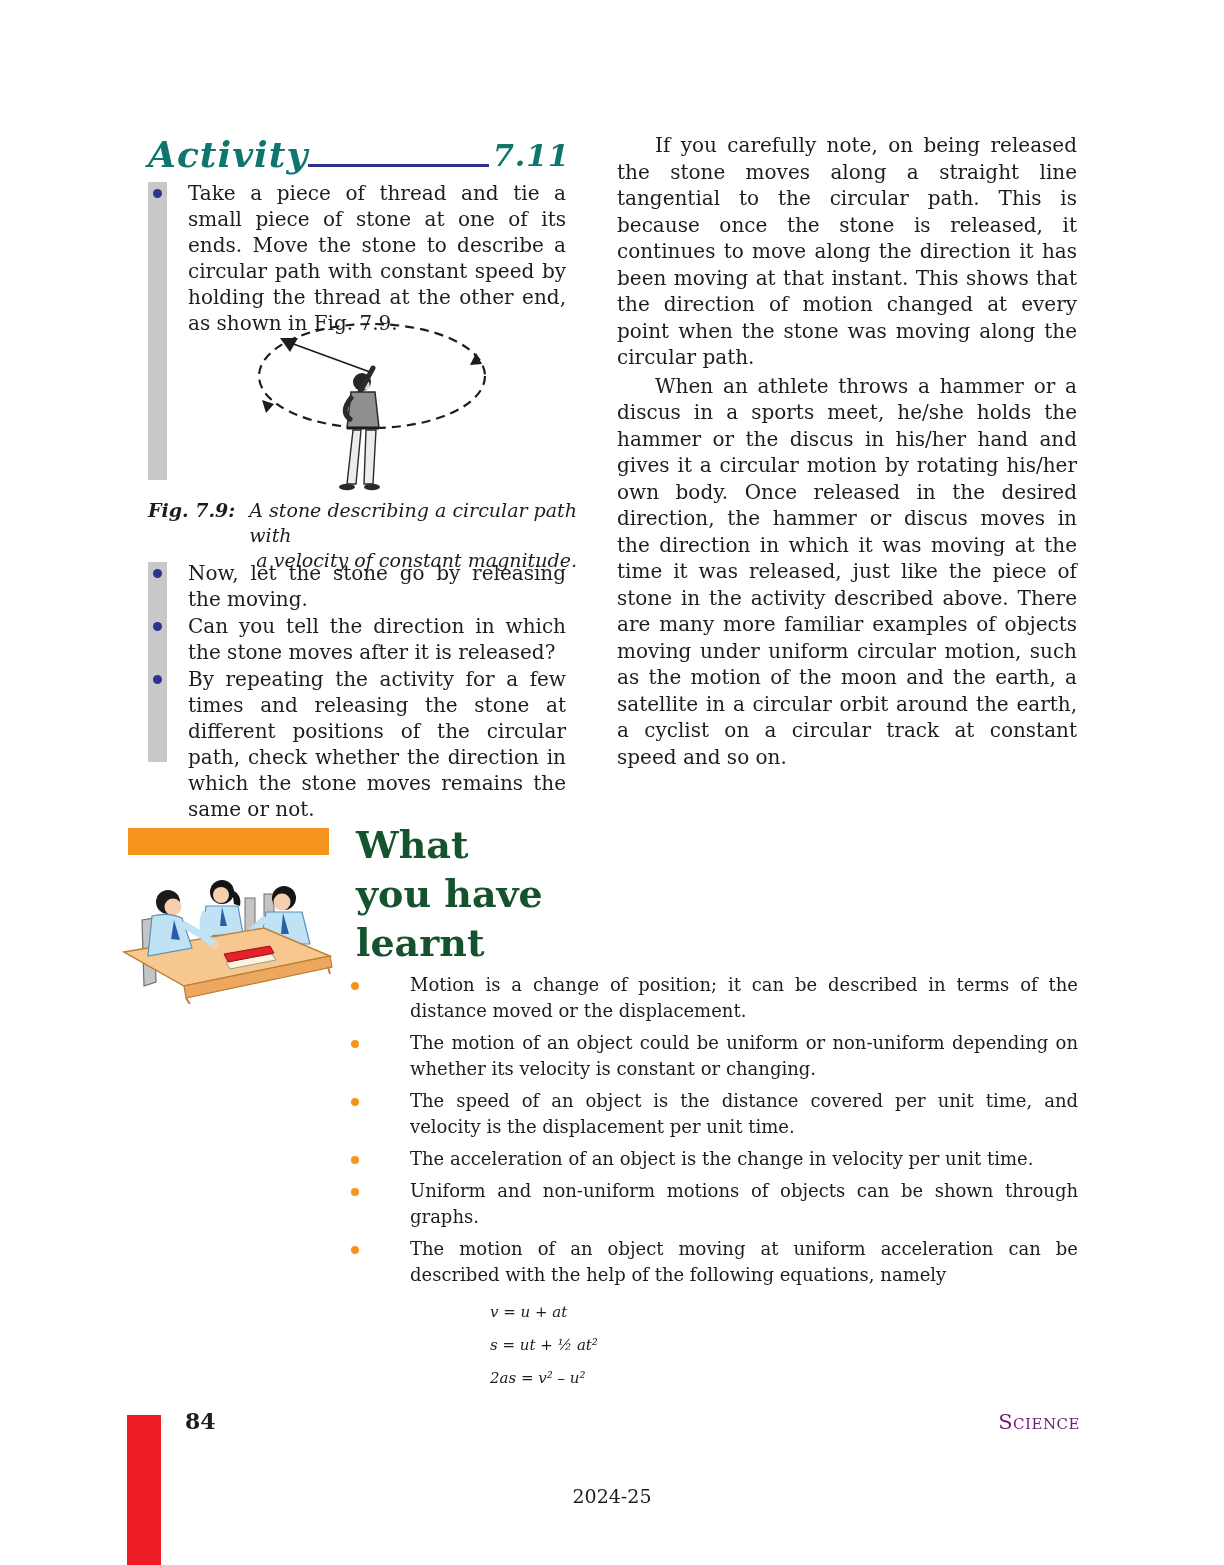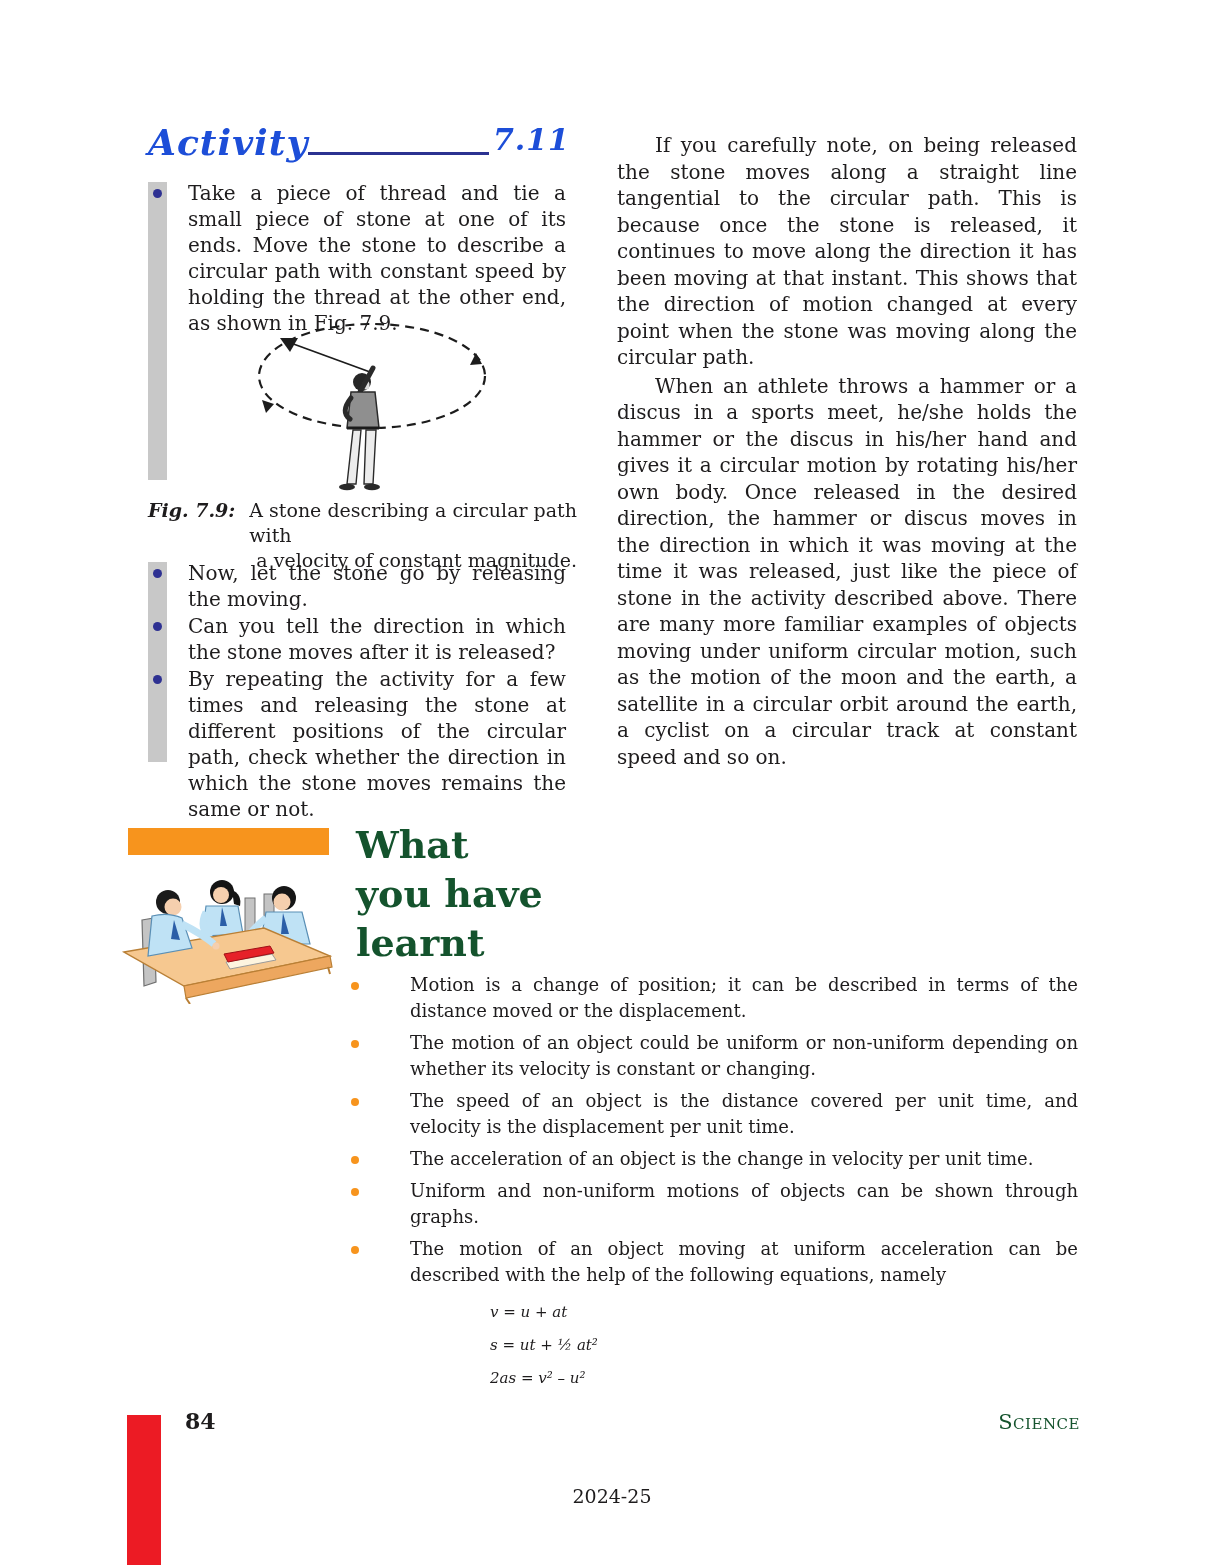--- a/index.html
+++ b/index.html
@@ -6,23 +6,23 @@
   .page{
     position:relative;
     width:1224px;height:1565px;
     background:#ffffff;
     font-family:"DejaVu Serif","Liberation Serif",serif;
     color:#1e1c1d;
     overflow:hidden;
   }
   
   .activity-header{
-    position:absolute;left:148px;top:122px;width:422px;
-    display:flex;
-    color:#1d4ed8;
+    position:absolute;left:148px;top:134px;width:422px;
+    display:flex;align-items:flex-end;
+    color:#0f766e;
   }
   .activity-title{
     font-family:"DejaVu Serif","Liberation Serif",serif;
     font-style:italic;font-weight:bold;
     font-size:36px;line-height:40px;letter-spacing:1px;
   }
   .activity-rule{flex:1;border-bottom:3px solid #2b3291;margin:0 4px 7px 0px;}
   .activity-number{
     font-family:"DejaVu Serif","Liberation Serif",serif;
     font-style:italic;font-weight:bold;
@@ -43,21 +43,21 @@
   .a-item p{
     margin:0;font-size:20px;line-height:26px;text-align:justify;
   }
   
   .fig-illustration{position:absolute;left:252px;top:316px;}
   .fig-caption{
     position:absolute;left:148px;top:498px;width:436px;
     display:flex;font-size:19px;line-height:25px;
   }
   .fig-label{font-style:italic;font-weight:bold;white-space:nowrap;margin-right:14px;}
-  .fig-text{flex:1;}
+  .fig-text{font-style:italic;flex:1;}
   .fig-text .l1{text-align:left;}
   .fig-text .l2{text-align:center;}
   
   .right-col{
     position:absolute;left:617px;top:132px;width:460px;
     font-size:20px;line-height:26.5px;text-align:justify;
   }
   .right-col p{margin:0;text-indent:38px;}
   .right-col p + p{margin-top:2px;}
   
@@ -73,21 +73,21 @@
     position:absolute;left:11px;top:10px;width:8px;height:8px;border-radius:50%;
     background:#f7941d;
   }
   .l-item p{margin:0;font-size:18px;line-height:26px;text-align:justify;}
   .equations{margin:8px 0 0 150px;font-style:italic;font-size:15px;line-height:33px;}
   
   .red-bar{position:absolute;left:127px;top:1415px;width:34px;height:150px;background:#ec1b24;}
   .page-number{position:absolute;left:185px;top:1408px;font-weight:bold;font-size:22px;}
   .journal-name{
     position:absolute;left:930px;top:1410px;width:150px;text-align:right;
-    font-variant:small-caps;font-size:21px;letter-spacing:0.5px;color:#14532d;
+    font-variant:small-caps;font-size:21px;letter-spacing:0.5px;color:#701a75;
   }
   .year-line{position:absolute;left:0;top:1485px;width:1224px;text-align:center;font-size:19px;}
 </style>
 </head>
 <body>
 
 <div class="page">
 
   <div class="activity-header">
     <span class="activity-title">Activity</span>

